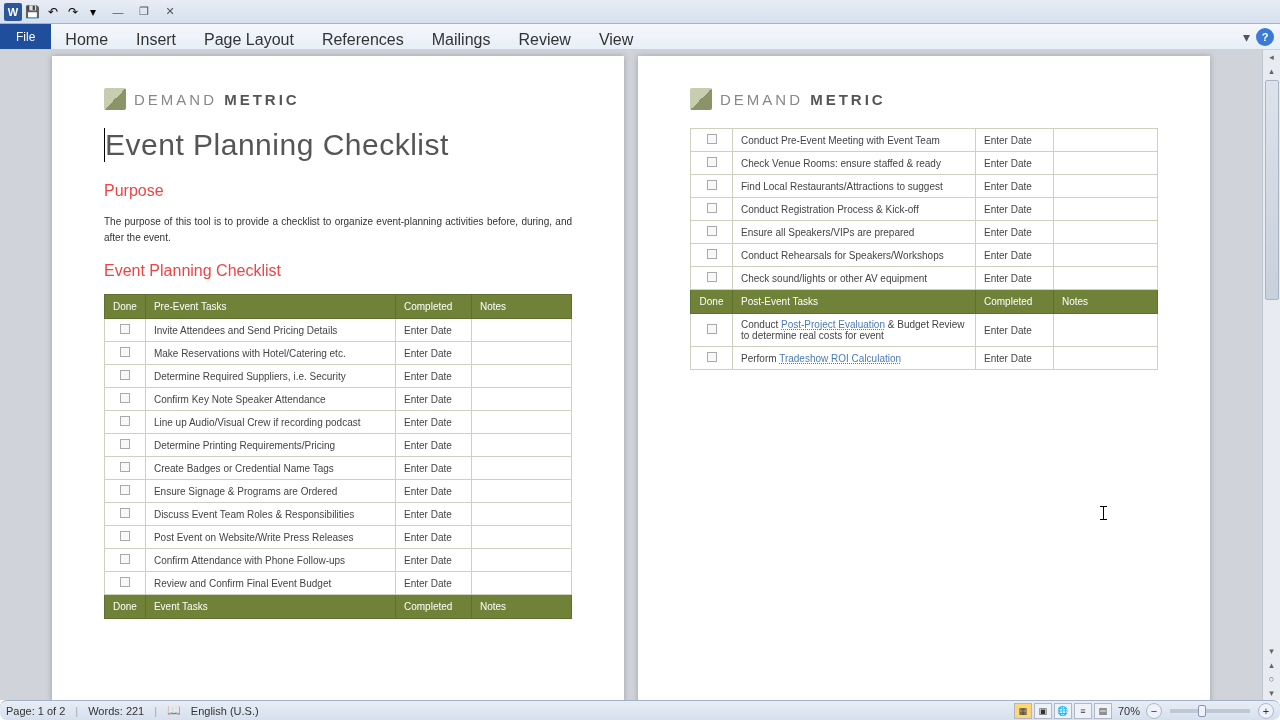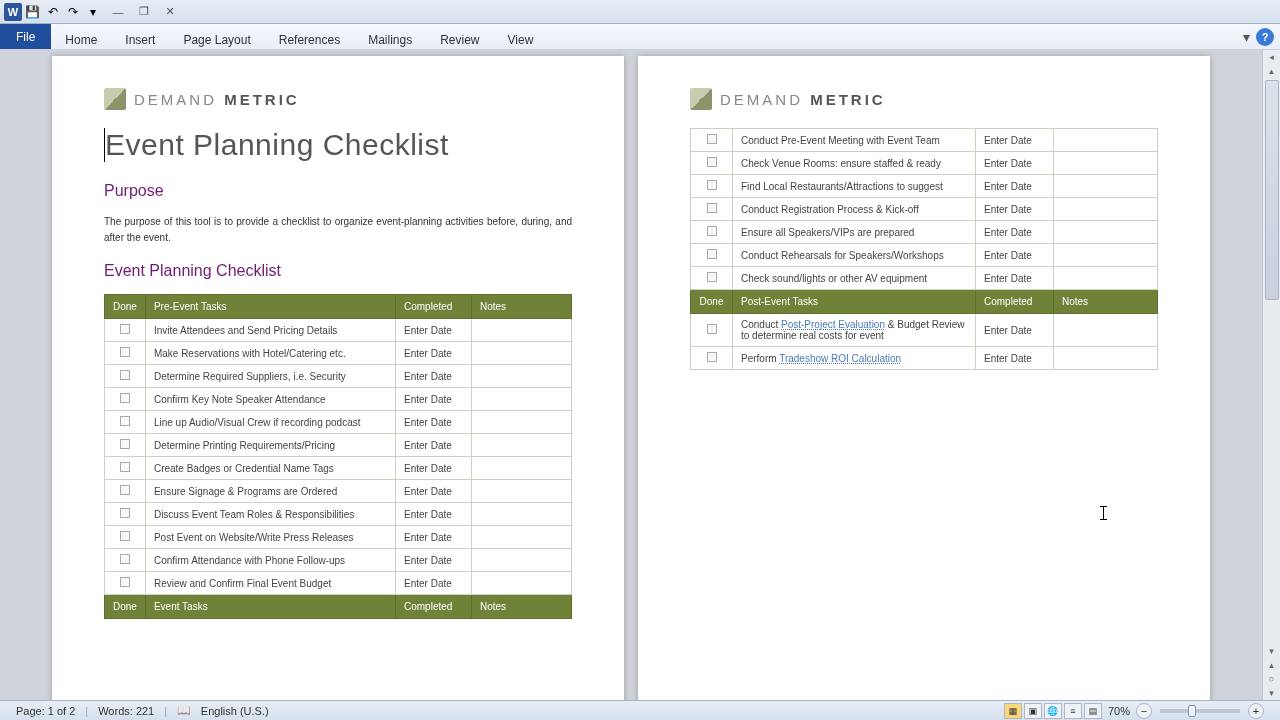--- a/index.html
+++ b/index.html
@@ -10,39 +10,39 @@
 .qat { display: flex; align-items: center; gap: 2px; padding: 0 4px; }
 .qat-icon { width: 18px; height: 18px; display: flex; align-items: center; justify-content: center; border-radius: 2px; }
 .word-icon { width: 18px; height: 18px; background: #2b579a; color: #fff; font-weight: bold; font-size: 11px; display: flex; align-items: center; justify-content: center; border-radius: 2px; }
 .title-text { flex: 1; text-align: center; font-size: 12px; color: #333; }
 .win-controls { display: flex; gap: 2px; padding-right: 4px; }
 .win-btn { width: 24px; height: 18px; display: flex; align-items: center; justify-content: center; font-size: 11px; color: #555; border: 1px solid transparent; }
 
 
 .menubar { height: 26px; background: linear-gradient(#f5f8fc, #e8eef7); display: flex; align-items: stretch; border-bottom: 1px solid #c8d2e0; position: relative; }
 .file-tab { background: #1e4e9c; color: #fff; padding: 0 16px; display: flex; align-items: center; font-size: 12px; }
-.menu-item { padding: 16px 14px; display: flex; align-items: center; color: #333; font-size: 12px; }
+.menu-item { padding: 16px 14px; display: flex; align-items: center; color: #333; font-size: 16px; }
 .menu-right { margin-left: auto; display: flex; align-items: center; gap: 6px; padding-right: 6px; }
 .help-circle { width: 18px; height: 18px; border-radius: 50%; background: #3a7bd5; color: #fff; display: flex; align-items: center; justify-content: center; font-size: 11px; font-weight: bold; }
 .collapse-btn { font-size: 14px; color: #555; }
 
 
 .doc-area { position: absolute; top: 50px; bottom: 20px; left: 0; right: 18px; background: #d0d4da; overflow: hidden; }
 .pages { display: flex; gap: 14px; justify-content: center; padding-top: 6px; height: 100%; }
 .page { background: #fff; width: 572px; height: 780px; box-shadow: 0 0 6px rgba(0,0,0,0.25); padding: 32px 52px; position: relative; }
 
 
 .logo-row { display: flex; align-items: center; gap: 8px; margin-bottom: 18px; }
 .logo-mark { width: 22px; height: 22px; background: linear-gradient(135deg, #c7ceb0 50%, #8a9468 50%); border-radius: 2px; }
 .logo-text { font-size: 15px; letter-spacing: 3px; color: #888; text-transform: uppercase; font-weight: 300; }
 .logo-text strong { color: #555; font-weight: 600; }
 
 .doc-h1 { font-size: 30px; font-weight: 400; color: #555; margin-bottom: 20px; letter-spacing: 0.5px; }
 .cursor-line { border-left: 1px solid #000; padding-left: 0; }
-.doc-h2 { font-size: 16px; font-weight: 400; color: #701a75; margin-bottom: 14px; }
+.doc-h2 { font-size: 16px; font-weight: 400; color: #ef4444; margin-bottom: 14px; }
 .doc-p { font-size: 10px; color: #333; line-height: 1.6; text-align: justify; margin-bottom: 16px; }
 
 
 .chk-table { width: 100%; border-collapse: collapse; font-size: 10px; }
 .chk-table th { background: #708238; color: #fff; font-weight: 400; text-align: left; padding: 6px 8px; border: 1px solid #5f6f2f; }
 .chk-table td { border: 1px solid #d0d0c0; padding: 5px 8px; color: #444; }
 .chk-table .chk-cell { width: 38px; text-align: center; }
 .chk-table .task-cell { width: auto; }
 .chk-table .comp-cell { width: 76px; }
 .chk-table .notes-cell { width: 100px; }
@@ -59,21 +59,21 @@
 .right-strip .scroll-fill { flex: 1; }
 .right-strip .scroll-thumb { position: absolute; top: 30px; width: 14px; height: 220px; background: linear-gradient(#dde2ea,#c8d0dc); border: 1px solid #aab4c6; border-radius: 2px; left: 2px; }
 
 
 .text-cursor { position: absolute; width: 1px; height: 14px; background: #000; left: 1103px; top: 506px; }
 .text-cursor::before, .text-cursor::after { content: ''; position: absolute; width: 7px; height: 1px; background: #000; left: -3px; }
 .text-cursor::before { top: 0; }
 .text-cursor::after { bottom: 0; }
 
 
-.statusbar { position: absolute; bottom: 0; left: 0; right: 0; height: 20px; background: linear-gradient(#e8edf5,#d6e0ee); border-top: 1px solid #a3b1c9; display: flex; align-items: center; font-size: 11px; color: #333; padding: 0 16px; gap: 10px; }
+.statusbar { position: absolute; bottom: 0; left: 0; right: 0; height: 20px; background: linear-gradient(#e8edf5,#d6e0ee); border-top: 1px solid #a3b1c9; display: flex; align-items: center; font-size: 11px; color: #333; padding: 0 6px; gap: 10px; border-radius: 7px; }
 .statusbar .sep { color: #aaa; }
 .statusbar .right-tools { margin-left: auto; display: flex; align-items: center; gap: 2px; }
 .view-btn { width: 18px; height: 16px; border: 1px solid #b0b8c8; background: #eef2f8; display: flex; align-items: center; justify-content: center; font-size: 9px; }
 .view-btn.active { background: #fcd77a; }
 .zoom-track { width: 80px; height: 4px; background: #c0c8d4; position: relative; margin: 0 6px; }
 .zoom-thumb { position: absolute; top: -4px; left: 28px; width: 8px; height: 12px; background: #eef2f8; border: 1px solid #8a96aa; border-radius: 2px; }
 .zoom-btn { width: 16px; height: 16px; border: 1px solid #b0b8c8; background: #eef2f8; border-radius: 8px; display: flex; align-items: center; justify-content: center; font-size: 11px; }
 </style>
 </head>
 <body>

